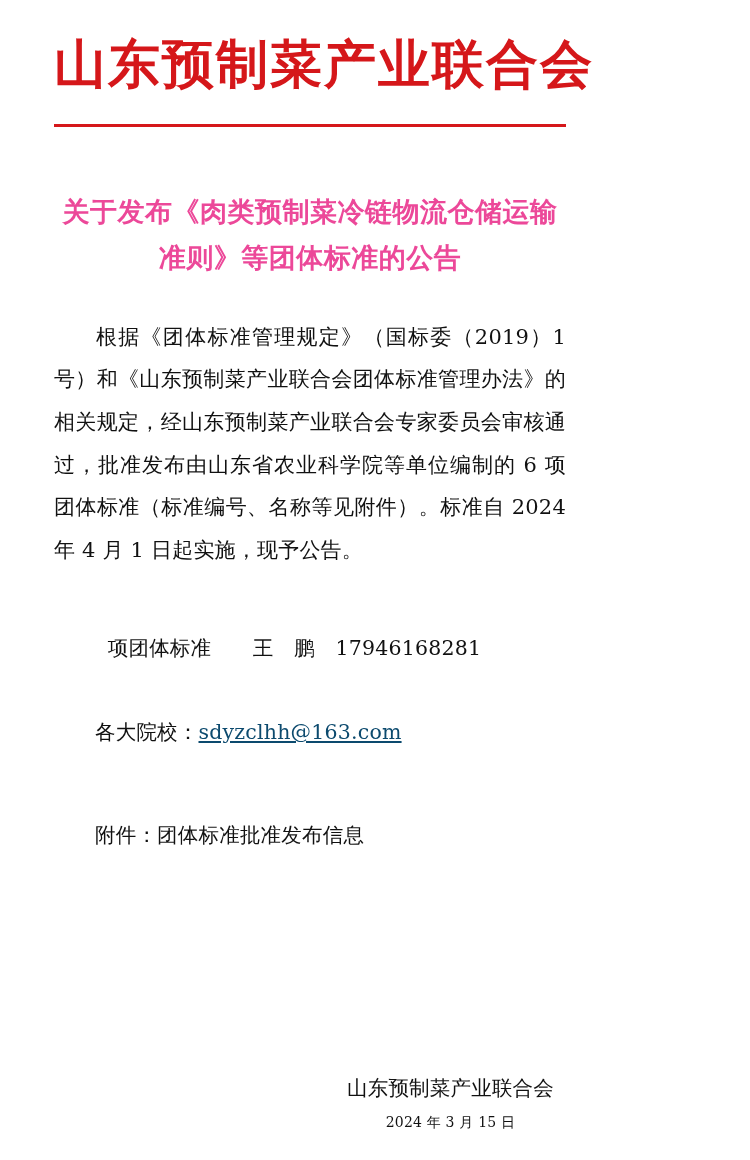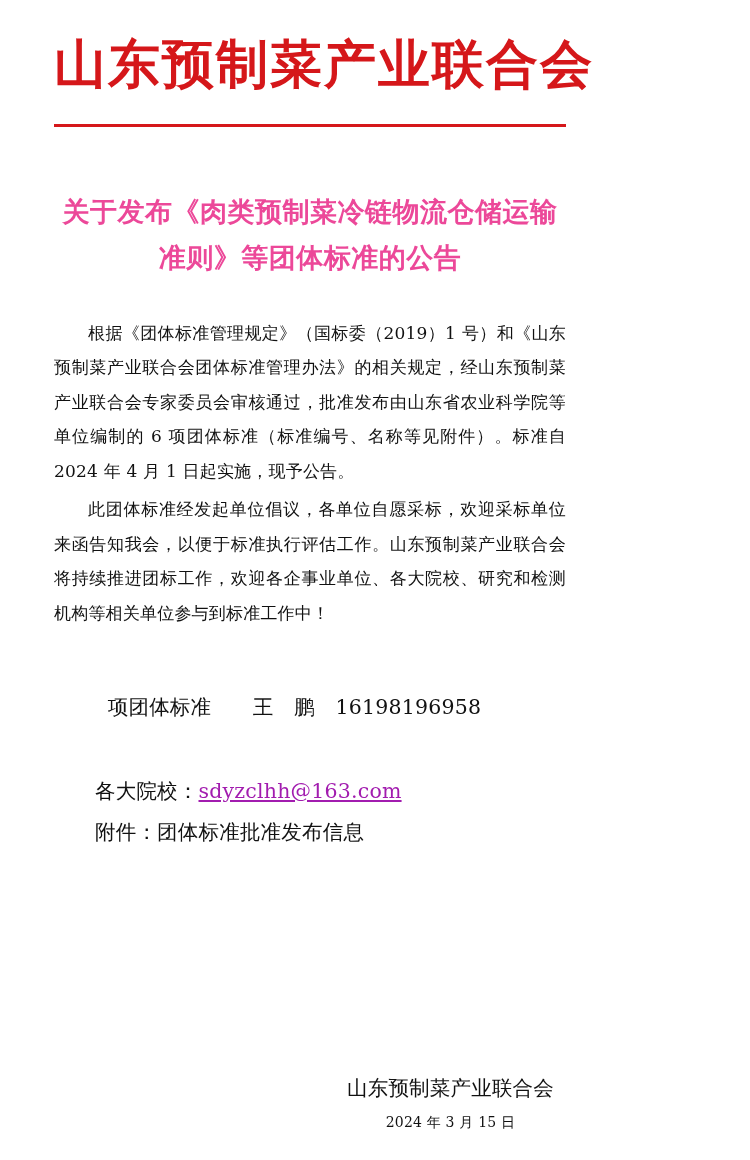--- a/index.html
+++ b/index.html
@@ -48,21 +48,21 @@
     font-size: 27px;
     line-height: 1.72;
     letter-spacing: 0.5px;
     color: #ec4899;
   }
   
   .body {
     margin-top: 34px;
   }
   .para {
-    font-size: 17px;
+    font-size: 21px;
     line-height: 2.03;
     text-align: justify;
     text-justify: inter-ideograph;
     text-indent: 2em;
     margin: 0 0 4px 0;
     letter-spacing: 0.2px;
   }
   
   .contacts {
     margin-top: 14px;
@@ -74,26 +74,27 @@
     letter-spacing: 0.2px;
     white-space: pre;
   }
   .email-row {
     font-size: 20.5px;
     line-height: 2.05;
     text-indent: 2em;
     letter-spacing: 0.2px;
   }
   .email-link {
-    color: #a21caf;
+    color: #0c4a6e;
     text-decoration: underline;
     font-family: "DejaVu Serif", "Liberation Serif", serif;
   }
   
   .attachment {
+    margin-top: 62px;
     font-size: 20.5px;
     line-height: 2;
     text-indent: 2em;
     letter-spacing: 0.2px;
   }
   
   .signature {
     position: absolute;
     right: 66px;
     bottom: 24px;
@@ -117,25 +118,24 @@
 
   <div class="letterhead">
     <div class="letterhead-title">山东预制菜产业联合会</div>
   </div>
   <div class="letterhead-rule"></div>
 
   <div class="doc-title">关于发布《肉类预制菜冷链物流仓储运输准则》等团体标准的公告</div>
 
   <div class="body">
     <p class="para">根据《团体标准管理规定》（国标委（2019）1 号）和《山东预制菜产业联合会团体标准管理办法》的相关规定，经山东预制菜产业联合会专家委员会审核通过，批准发布由山东省农业科学院等单位编制的 6 项团体标准（标准编号、名称等见附件）。标准自 2024 年 4 月 1 日起实施，现予公告。</p>
-    <p class="para">此团体标准经发起单位倡议，各单位自愿采标，欢迎采标单位来函告知我会，以便于标准执行评估工作。山东预制菜产业联合会将持续推进团标工作，欢迎各企事业单位、各大院校、研究和检测机构等相关单位参与到标准工作中！</p>
 
     <div class="contacts">
       <div class="contact-row">
-        <span>项团体标准</span><span>　　</span><span>王　鹏</span><span>　</span><span>16198196958</span>
+        <span>项团体标准</span><span>　　</span><span>王　鹏</span><span>　</span><span>17946168281</span>
       </div>
       <div class="email-row">
         <span>各大院校：</span><a class="email-link" href="#">sdyzclhh@163.com</a>
       </div>
     </div>
 
     <div class="attachment">附件：团体标准批准发布信息</div>
   </div>
 
   <div class="signature">

